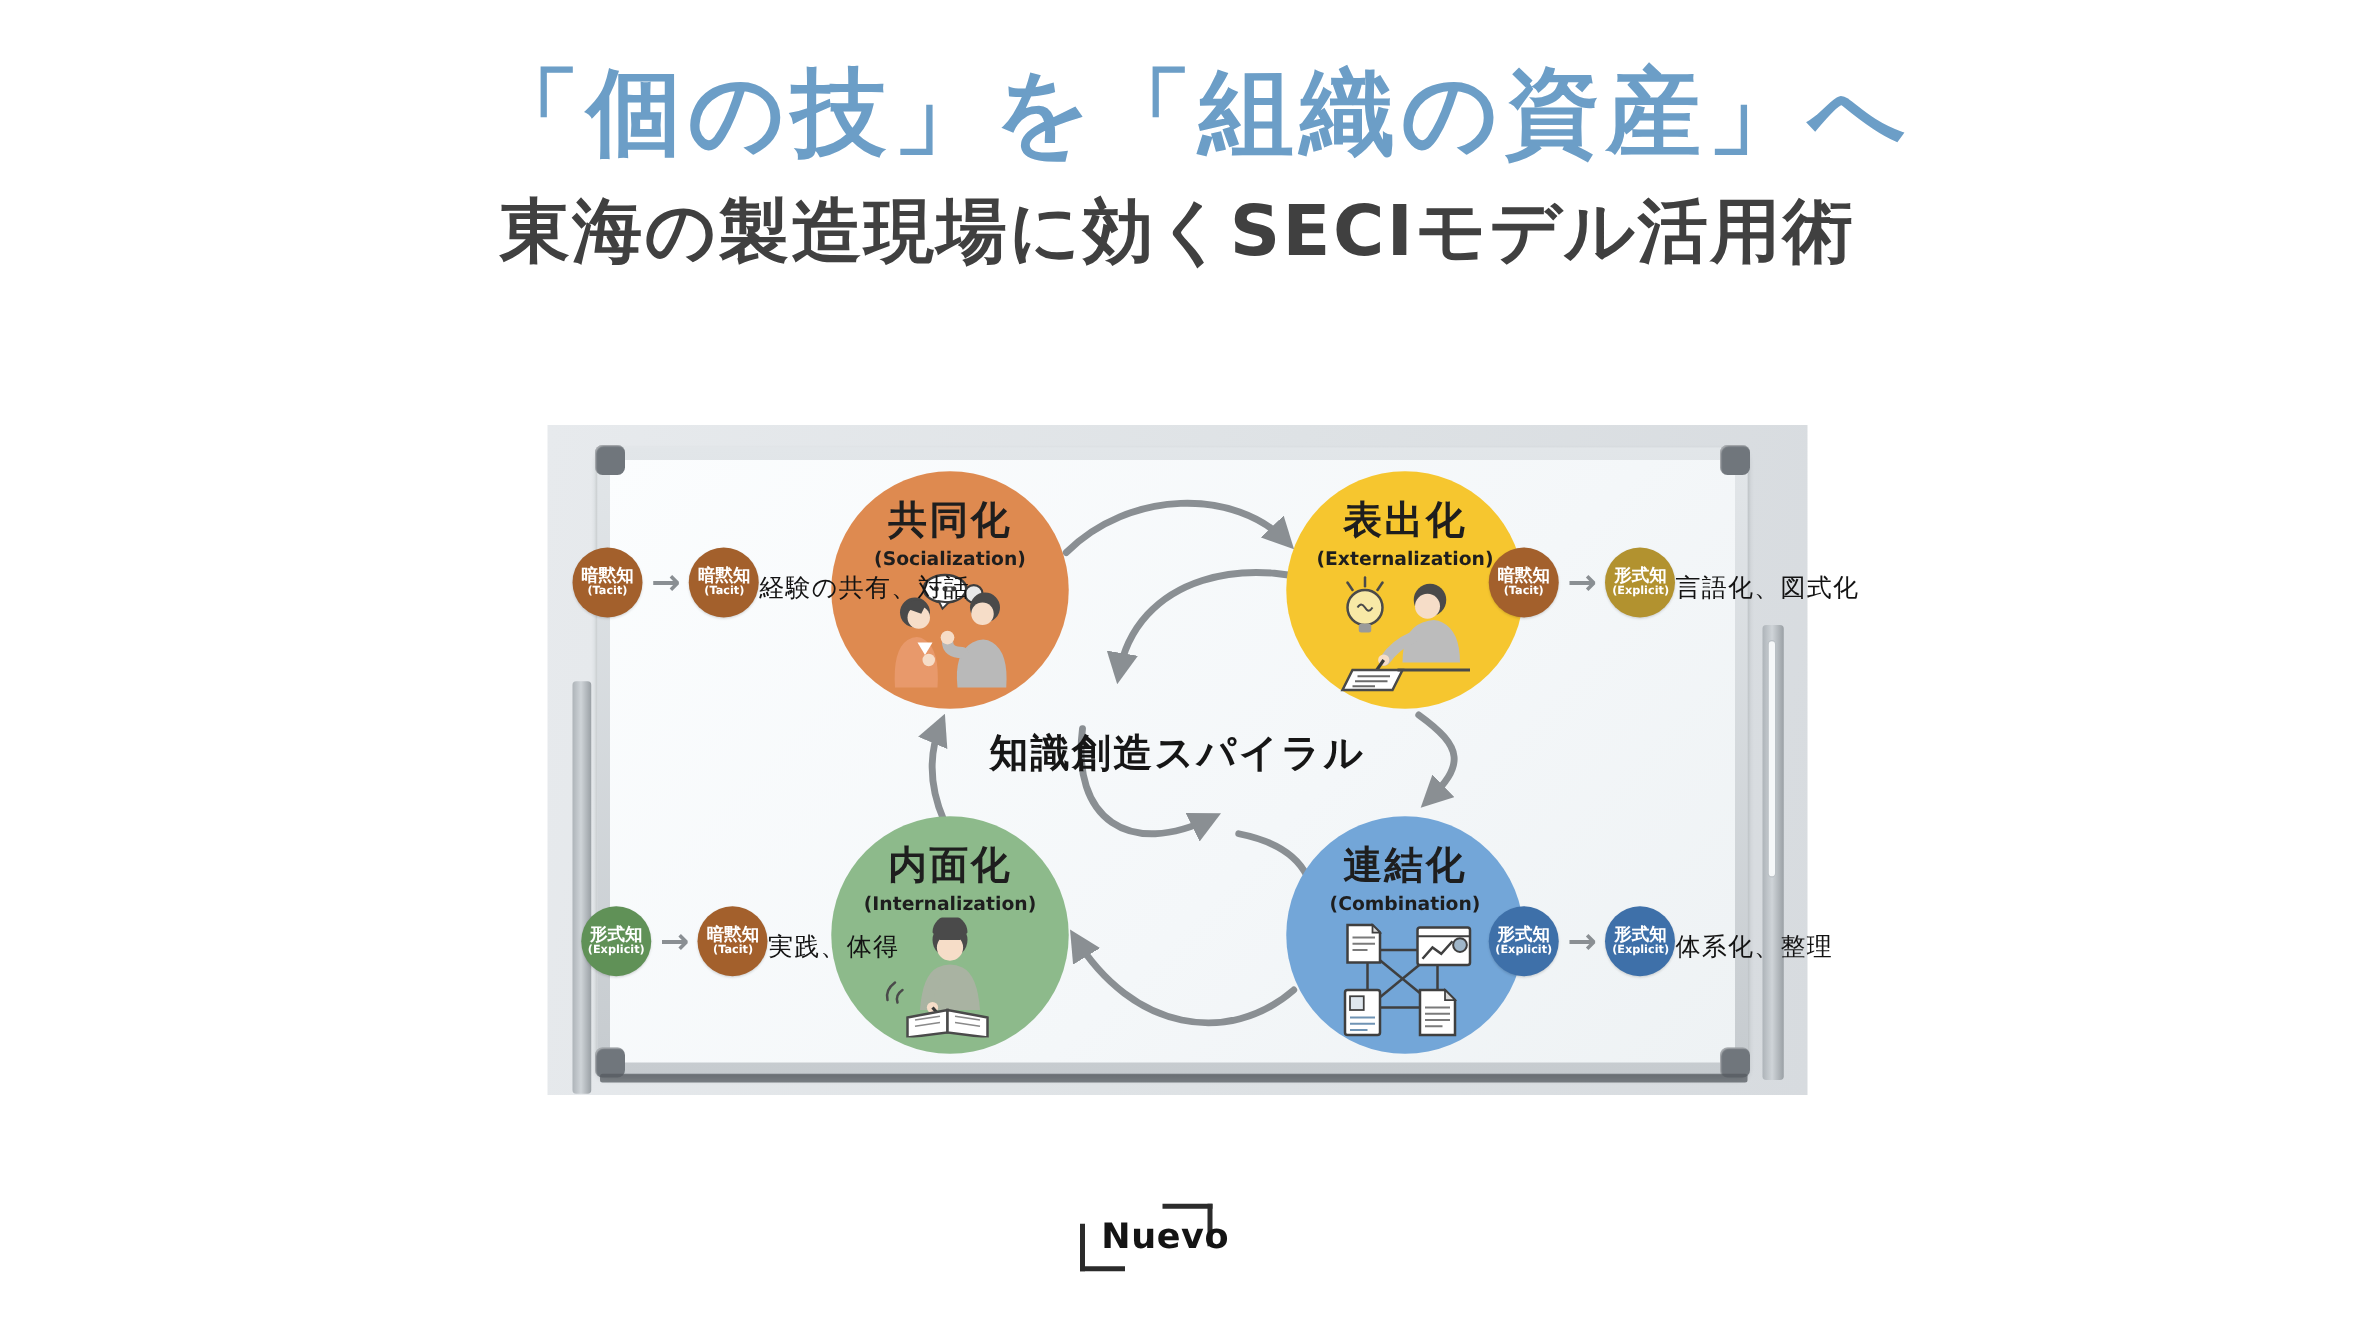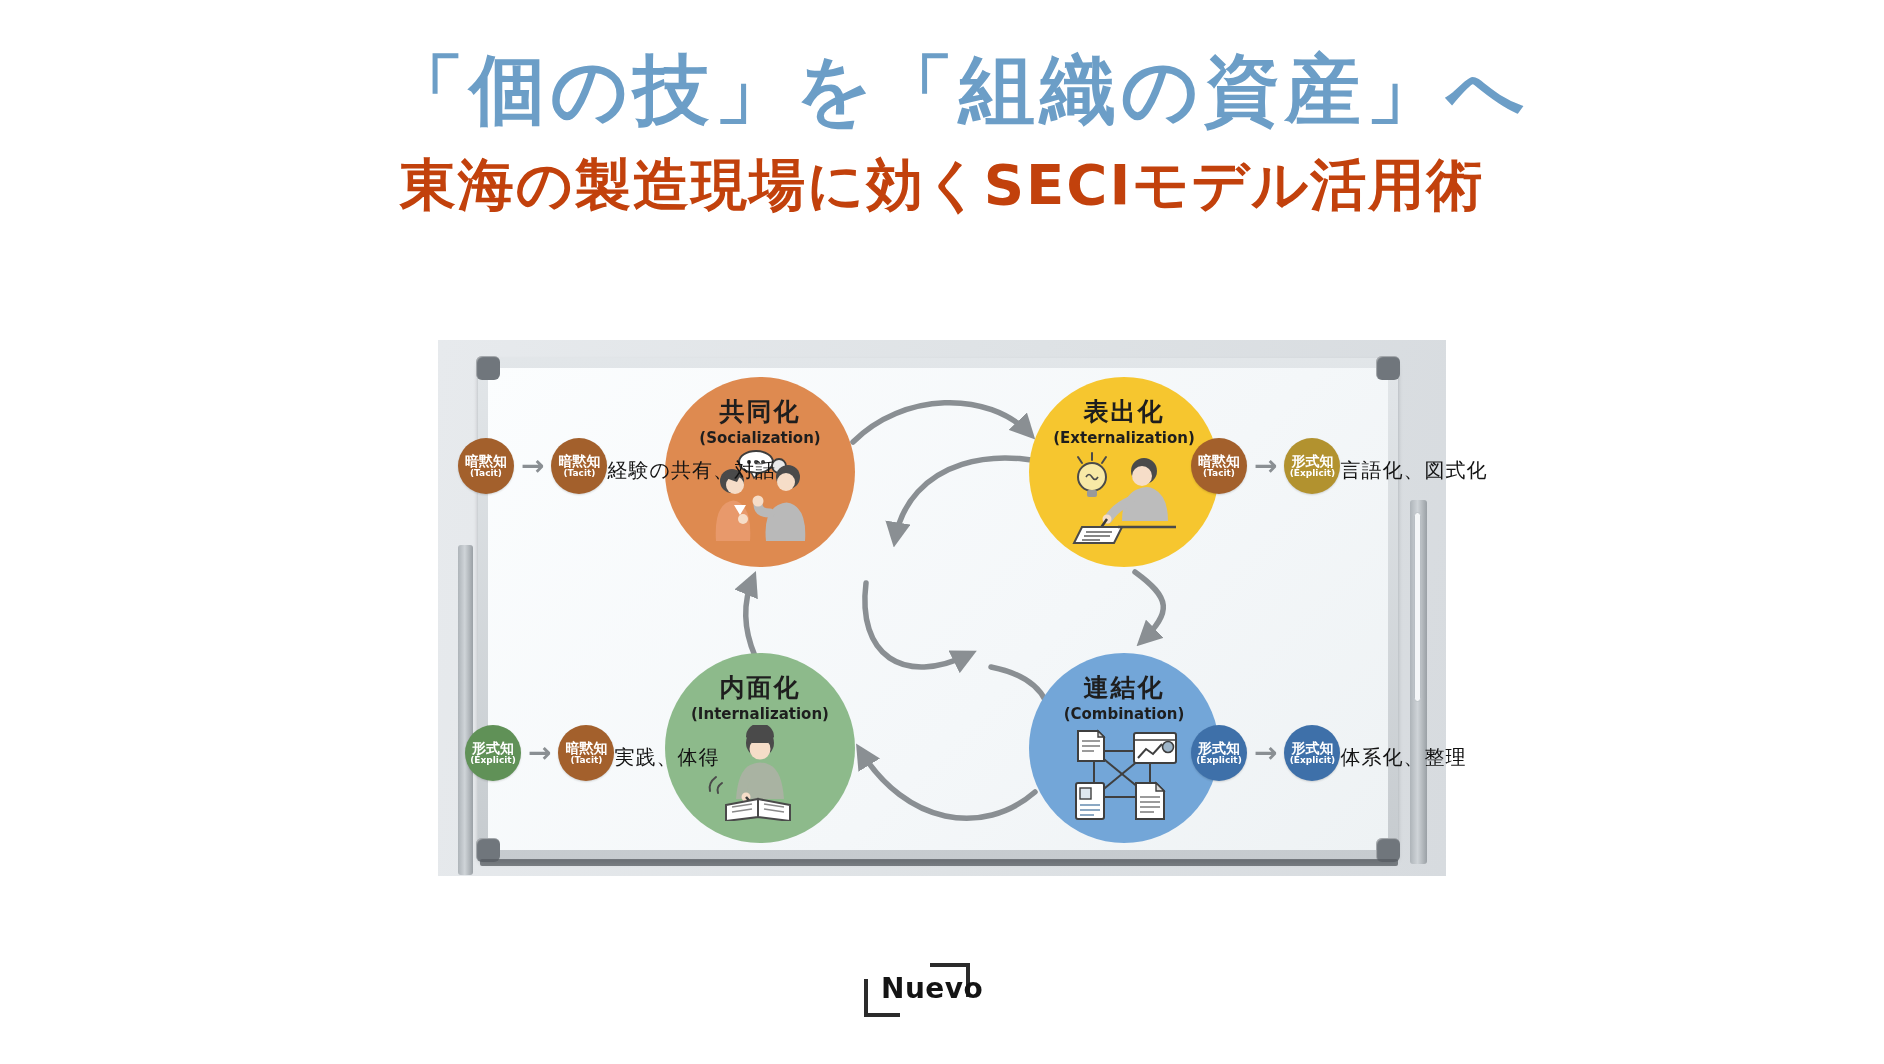--- a/index.html
+++ b/index.html
@@ -4,21 +4,21 @@
 <style>
   * { margin:0; padding:0; box-sizing:border-box; }
   html,body { width:1884px; height:1064px; background:#ffffff; overflow:hidden;
               font-family:"DejaVu Sans","Liberation Sans",sans-serif; }
   .stage { position:relative; width:1884px; height:1064px; background:#ffffff; }
 
   
   .slide-title { position:absolute; top:40px; left:17px; width:100%; text-align:center;
                  font-size:76px; font-weight:800; letter-spacing:5px; color:#6c9ec7; }
   .slide-subtitle { position:absolute; top:148px; left:0; width:100%; text-align:center;
-                    font-size:56px; font-weight:800; letter-spacing:2px; color:#c2410c; }
+                    font-size:56px; font-weight:800; letter-spacing:2px; color:#404040; }
 
   
   .photo { position:absolute; left:438px; top:340px; width:1008px; height:536px;
            background:linear-gradient(100deg,#e7eaed 0%,#dee2e5 55%,#d7dbdf 100%); }
 
   .rail { position:absolute; background:linear-gradient(90deg,#aeb4b9,#cfd4d8 45%,#9aa0a5); border-radius:3px; }
   .rail.left  { left:20px;  top:205px; width:15px; height:330px; }
   .rail.right { left:972px; top:160px; width:17px; height:364px; }
   .rail .rod { position:absolute; left:4px; top:12px; width:7px; height:190px;
                background:#f5f7f8; border:1px solid #b9bfc4; border-radius:4px; }
@@ -37,21 +37,21 @@
   .cap-br { right:-2px; bottom:-2px; }
   .board-shadow { position:absolute; left:42px; top:519px; width:918px; height:7px;
                   background:#565b60; border-radius:2px; opacity:.75; }
 
   
   .diagram { position:absolute; inset:0; }
   .flow-svg { position:absolute; left:0; top:0; }
 
   .q-circle { position:absolute; width:190px; height:190px; border-radius:50%;
               display:flex; flex-direction:column; align-items:center; }
-  .q-title { margin-top:18px; font-size:25px; font-weight:800; color:#1e1e1e; letter-spacing:2px; }
+  .q-title { margin-top:18px; font-size:31px; font-weight:800; color:#1e1e1e; letter-spacing:2px; }
   .q-sub   { font-size:15px; font-weight:700; color:#1e1e1e; margin-top:1px;text-align:center; }
   .q-soc { left:227px; top:37px;  background:#de8a50; }
   .q-ext { left:591px; top:37px;  background:#f6c62f; }
   .q-int { left:227px; top:313px; background:#8dba8b; }
   .q-com { left:591px; top:313px; background:#73a6d8; }
   .q-illu { margin-top:2px; }
 
   .center-label { position:absolute; left:274px; top:242px; width:460px; text-align:center; }
   .center-label .jp { font-size:31px; font-weight:800; color:#161616; letter-spacing:2px; }
   .center-label .en { font-size:20px; font-weight:700; color:#2a2a2a; margin-top:2px; }
@@ -247,20 +247,21 @@
                 <line x1="80" y1="72" x2="100" y2="72"></line>
                 <line x1="80" y1="77" x2="100" y2="77"></line>
                 <line x1="80" y1="82" x2="100" y2="82"></line>
                 <line x1="80" y1="87" x2="94" y2="87"></line>
               </g>
           </g>
         </svg>
       </div>
 
       <div class="center-label">
+        <div class="jp">知識創造スパイラル</div>
       </div>
 
       <div class="anno anno-tl">
         <div class="anno-row">
           <div class="tag tag-brown">
             <span class="l">暗黙知</span>
             <span class="s">(Tacit)</span>
           </div>
           <span class="mini-arrow">→</span>
           <div class="tag tag-brown">

